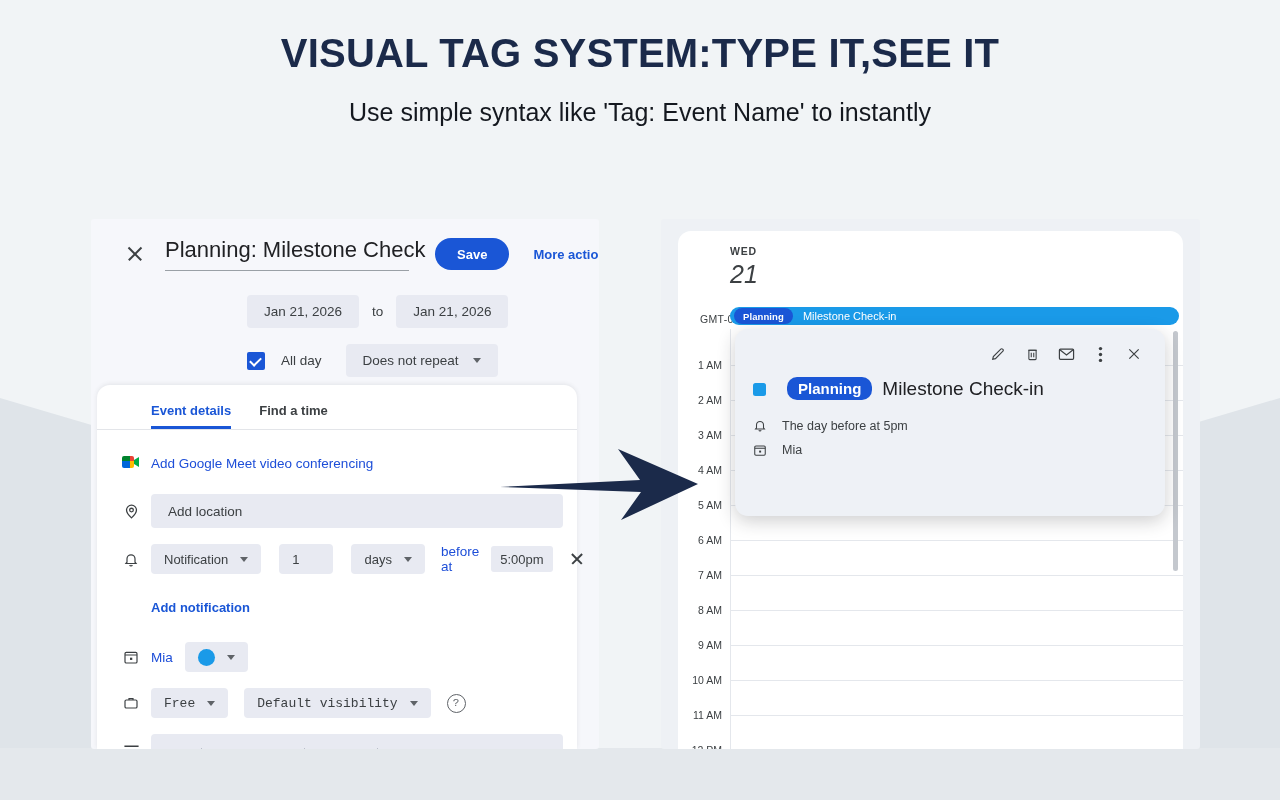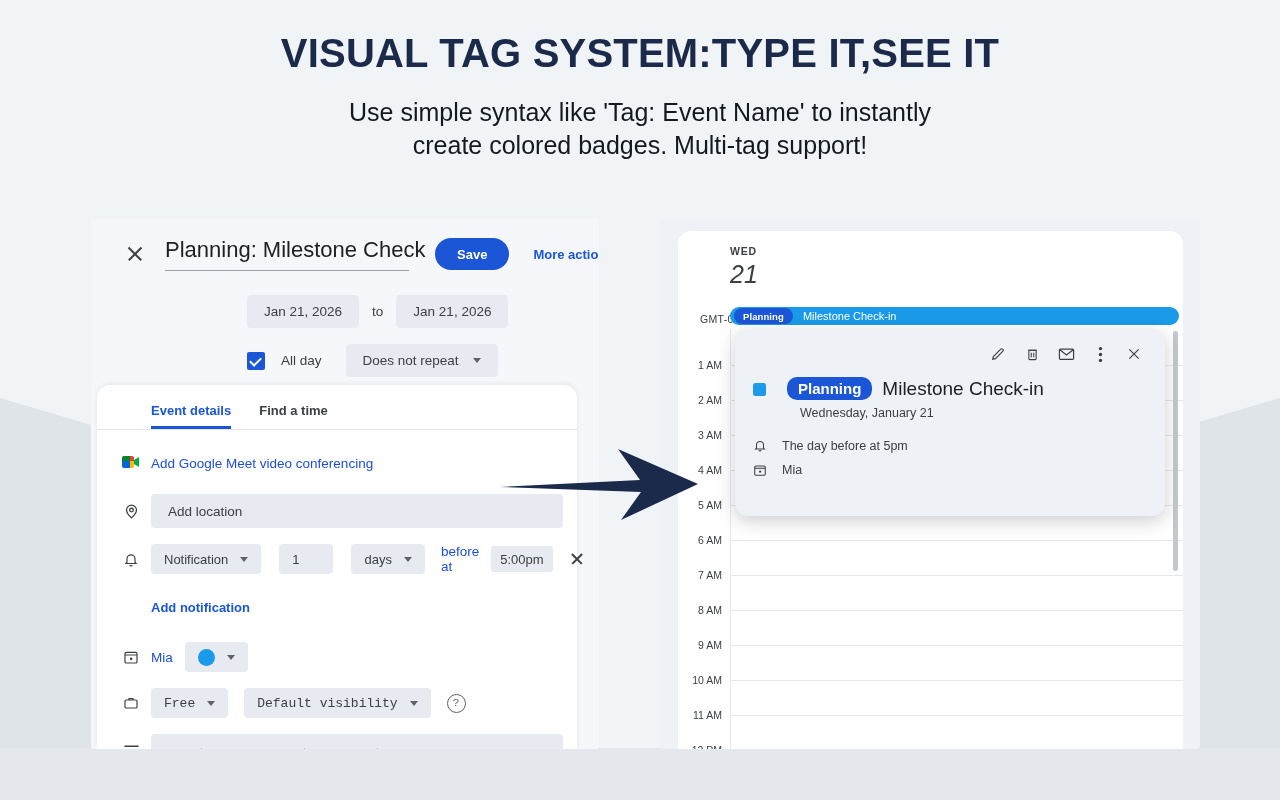--- a/index.html
+++ b/index.html
@@ -159,21 +159,20 @@
 <body>
 
 <div class="bg-band left"></div>
 <div class="bg-band right"></div>
 <div class="bg-floor"></div>
 
 <div class="hero">
   <h1>VISUAL TAG SYSTEM:TYPE IT,SEE IT</h1>
   <p>
     <span>Use simple syntax like 'Tag: Event Name' to instantly</span><br>
-    <span>create colored badges. Multi-tag support!</span>
   </p>
 </div>
 
 <div class="panel panel-left">
 
   <div class="ed-top">
     <div class="ed-titlerow">
       <div class="close-x"></div>
       <div class="ed-title">Planning: Milestone Check</div>
       <button class="save-btn">Save</button>
@@ -428,21 +427,20 @@
           </svg>
         </div>
       </div>
 
       <div class="pop-body">
         <div class="pop-titlerow">
           <span class="pop-sq"></span>
           <span class="pop-badge">Planning</span>
           <span class="pop-title">Milestone Check-in</span>
         </div>
-        <div class="pop-date">Wednesday, January 21</div>
       </div>
 
       <div class="pop-row" style="margin-top:18px;">
         <span class="pi">
           <svg width="14" height="15" viewBox="0 0 24 24" fill="none" stroke="#3c4043" stroke-width="1.8">
             <path d="M18 16V11a6 6 0 1 0-12 0v5l-1.6 2h15.2z"></path>
               <path d="M10 20.3a2.2 2.2 0 0 0 4 0"></path>
           </svg>
         </span>
         <span class="txt">The day before at 5pm</span>

